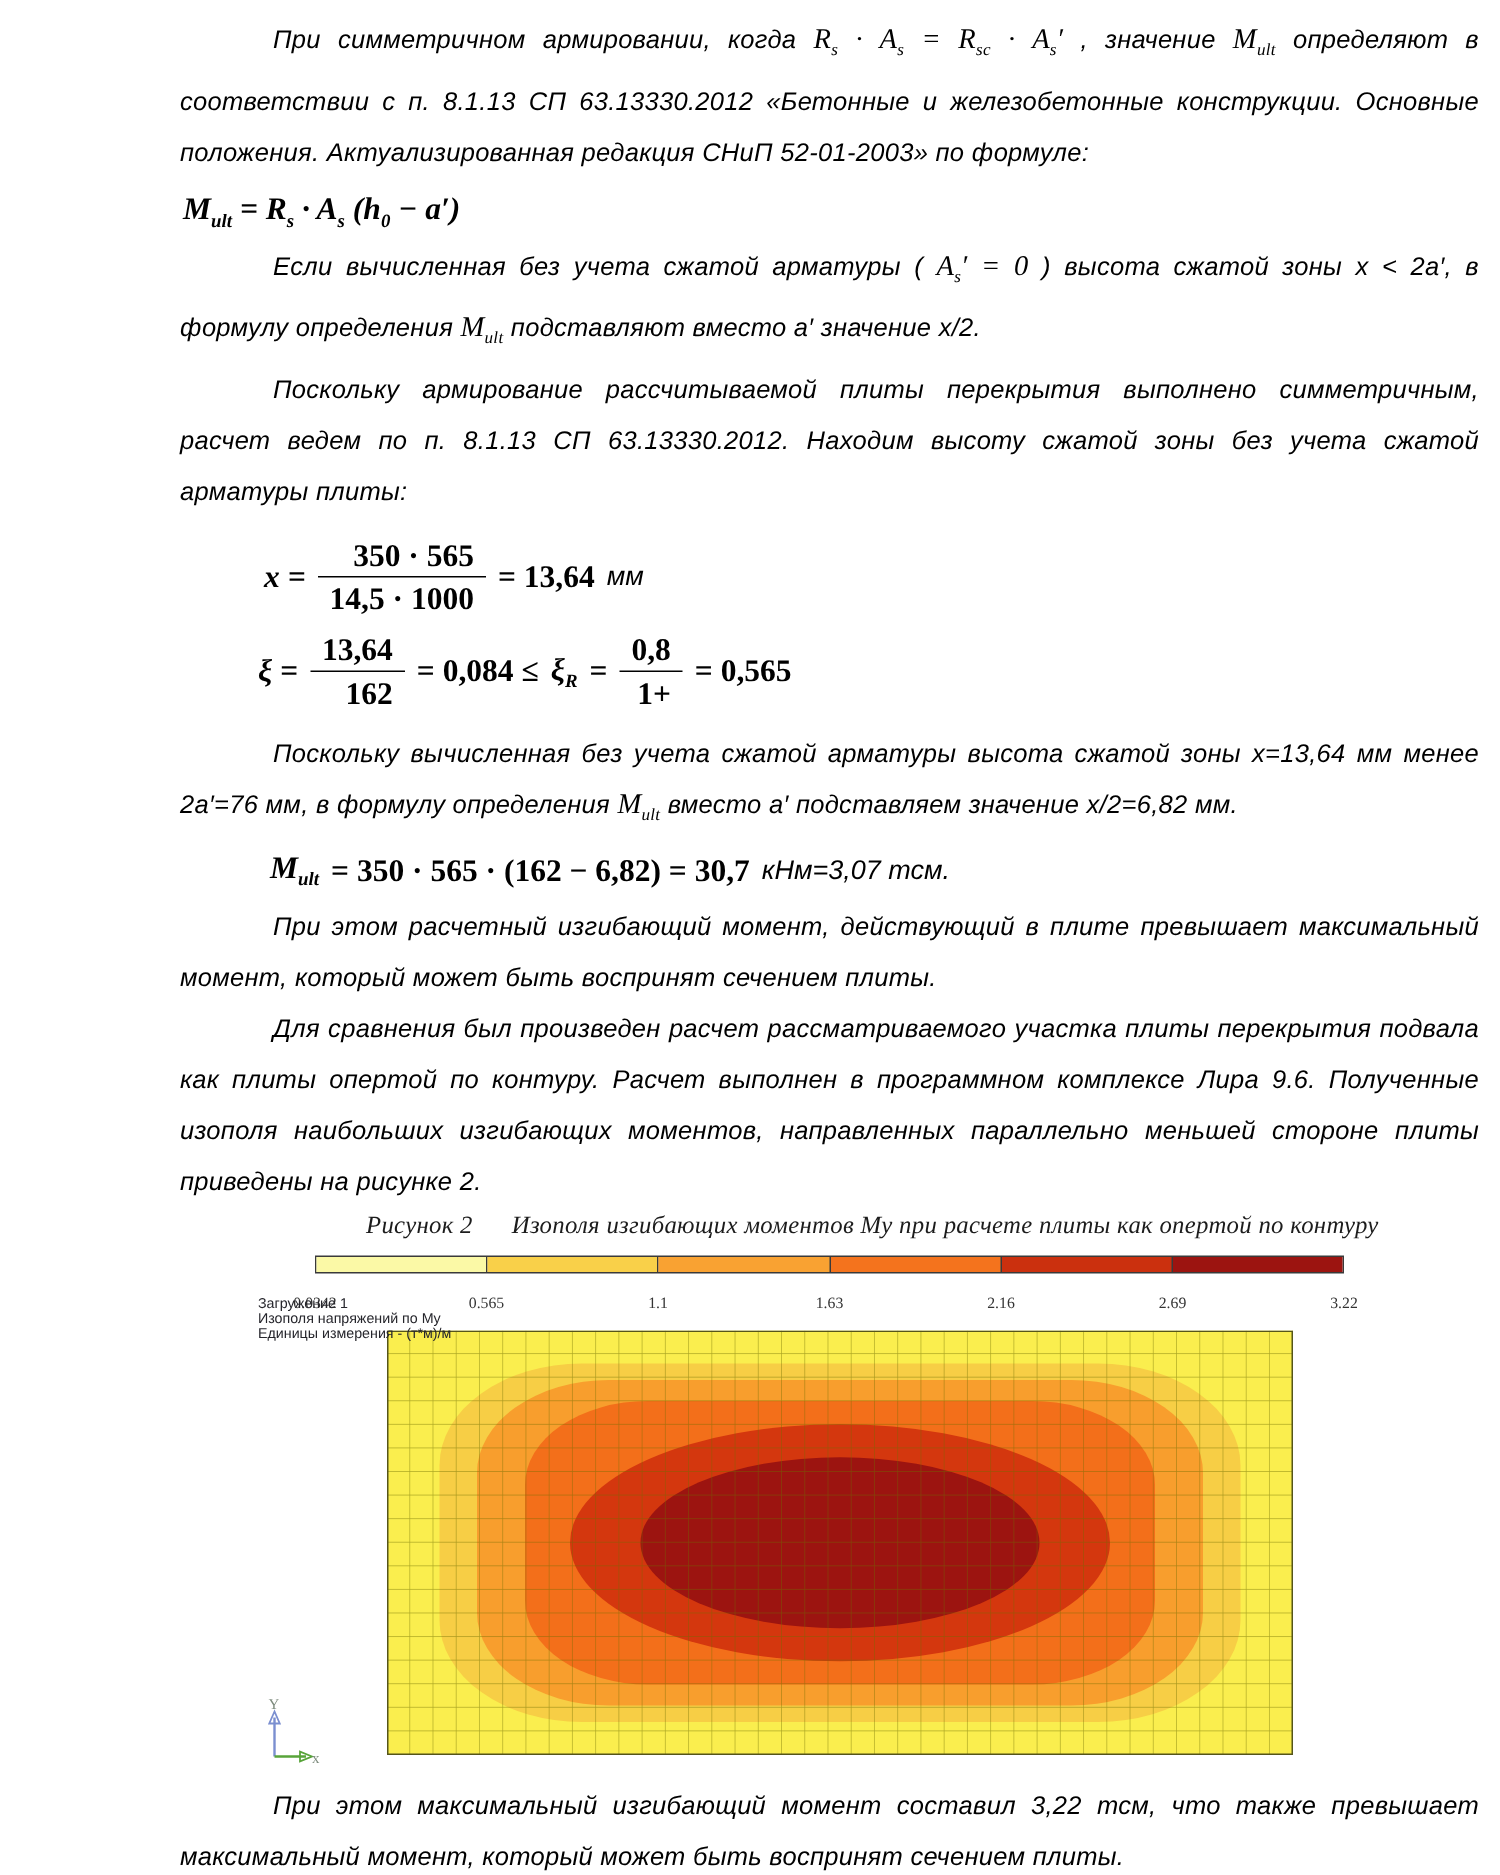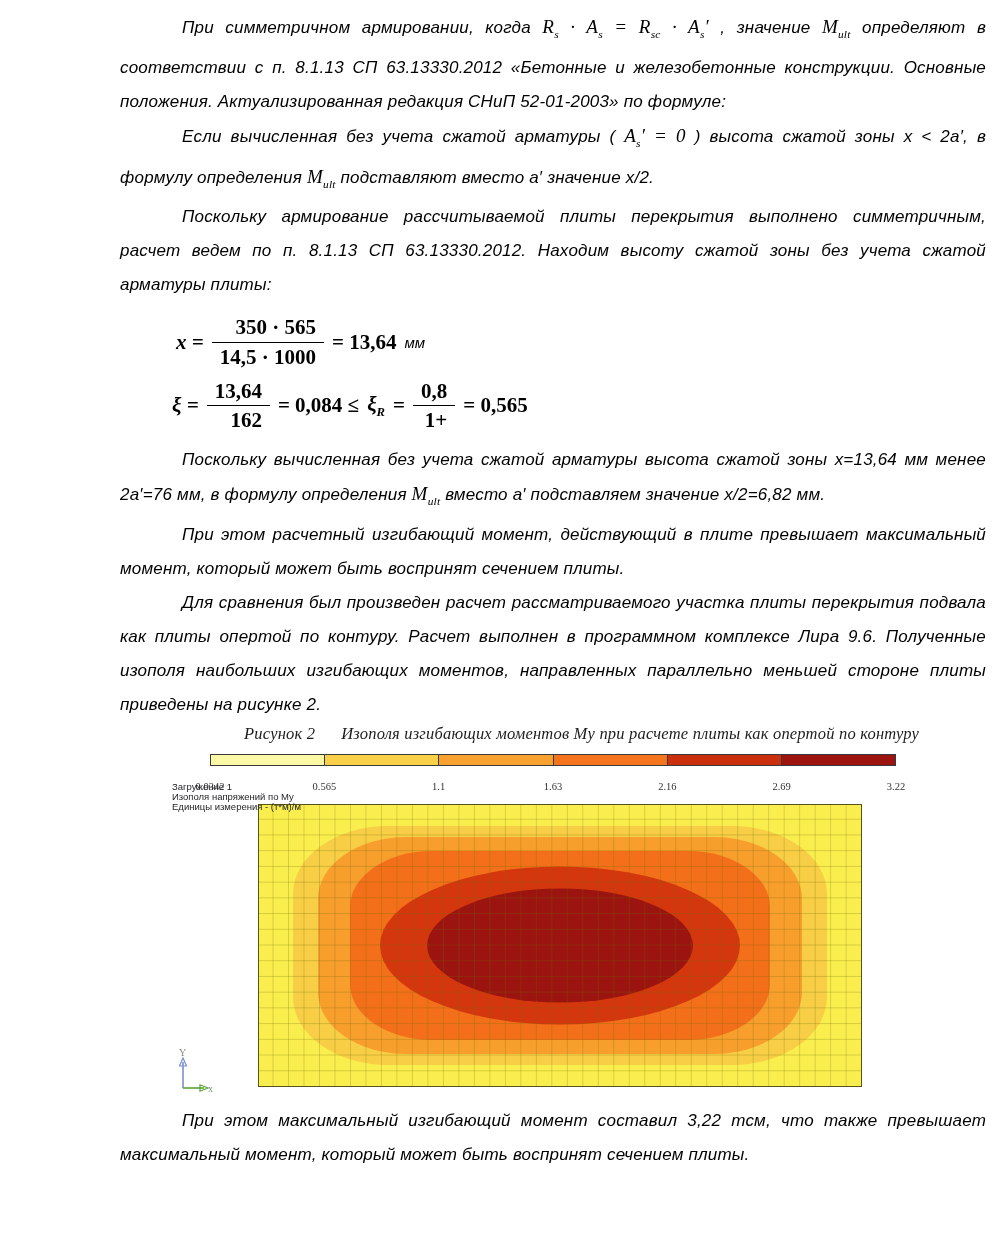--- a/index.html
+++ b/index.html
@@ -16,21 +16,21 @@
   .imath sub{font-size:.6em;}
 
   
   .formula{font-family:"Liberation Serif",serif;font-size:21px;font-weight:bold;color:#000;
            display:flex;align-items:center;gap:8px;}
   .formula .var{font-style:italic;}
   .formula sub{font-size:.6em;}
   .frac{display:inline-block;text-align:right;vertical-align:middle;line-height:1.25;}
   .frac .num{display:block;padding:0 8px 1px 8px;border-bottom:1.6px solid #000;}
   .frac .den{display:block;padding:1px 8px 0 8px;}
-  .hand-unit{font-family:"Liberation Sans",sans-serif;font-style:italic;font-size:15px;font-weight:normal;}
+  .hand-unit{font-family:"Liberation Sans",sans-serif;font-style:italic;font-size:18px;font-weight:normal;}
   .f1{margin:8px 0 6px 2px;}
   .f2{margin:12px 0 8px 56px;}
   .f3{margin:4px 0 10px 52px;}
   .f4{margin:6px 0 6px 60px;}
 
   
   .figure{position:relative;width:1000px;height:372px;margin-top:2px;}
   .fig-caption{position:absolute;left:244px;top:0;font-style:italic;font-size:16.5px;letter-spacing:.2px;font-family:Liberation Serif, serif;}
   .fig-caption .cap-label{margin-right:26px;}
   .colorbar{position:absolute;left:210px;top:30px;width:686px;height:12px;display:flex;
@@ -47,20 +47,23 @@
   .axis-label{font-family:"Liberation Serif",serif;font-size:10px;fill:#7e8c7e;}
 </style>
 </head>
 <body>
 
 <div class="page">
   <div class="content">
 
     <p class="para"><span>При симметричном армировании, когда </span><span class="imath">R<sub>s</sub> · A<sub>s</sub> = R<sub>sc</sub> · A<sub>s</sub>′</span><span> , значение </span><span class="imath">M<sub>ult</sub></span><span> определяют в соответствии с п. 8.1.13 СП 63.13330.2012 «Бетонные и железобетонные конструкции. Основные положения. Актуализированная редакция СНиП 52-01-2003» по формуле:</span></p>
 
+    <div class="formula f1">
+      <span class="var">M<sub>ult</sub> = R<sub>s</sub> · A<sub>s</sub> (h<sub>0</sub> − a′)</span>
+    </div>
 
     <p class="para"><span>Если вычисленная без учета сжатой арматуры ( </span><span class="imath">A<sub>s</sub>′ = 0</span><span> ) высота сжатой зоны x &lt; 2a′, в формулу определения </span><span class="imath">M<sub>ult</sub></span><span> подставляют вместо a′ значение x/2.</span></p>
 
     <p class="para">Поскольку армирование рассчитываемой плиты перекрытия выполнено симметричным, расчет ведем по п. 8.1.13 СП 63.13330.2012. Находим высоту сжатой зоны без учета сжатой арматуры плиты:</p>
 
     <div class="formula f2">
       <span class="var">x =</span>
       <span class="frac">
         <span class="num">350 · 565</span>
         <span class="den">14,5 · 1000</span>
@@ -82,20 +85,25 @@
         <span class="num">0,8</span>
         <span class="den">
           <span>1+</span>
         </span>
       </span>
       <span>= 0,565</span>
     </div>
 
     <p class="para"><span>Поскольку вычисленная без учета сжатой арматуры высота сжатой зоны x=13,64 мм менее 2a′=76 мм, в формулу определения </span><span class="imath">M<sub>ult</sub></span><span> вместо a′ подставляем значение x/2=6,82 мм.</span></p>
 
+    <div class="formula f4">
+      <span class="var">M<sub>ult</sub></span>
+      <span>= 350 · 565 · (162 − 6,82) = 30,7</span>
+      <span class="hand-unit">кНм=3,07 тсм.</span>
+    </div>
 
     <p class="para">При этом расчетный изгибающий момент, действующий в плите превышает максимальный момент, который может быть воспринят сечением плиты.</p>
     <p class="para">Для сравнения был произведен расчет рассматриваемого участка плиты перекрытия подвала как плиты опертой по контуру. Расчет выполнен в программном комплексе Лира 9.6. Полученные изополя наибольших изгибающих моментов, направленных параллельно меньшей стороне плиты приведены на рисунке 2.</p>
   </div>
 
   <div class="figure">
     <div class="fig-caption">
       <span class="cap-label">Рисунок 2</span><span>Изополя изгибающих моментов Му при расчете плиты как опертой по контуру</span>
     </div>
 

